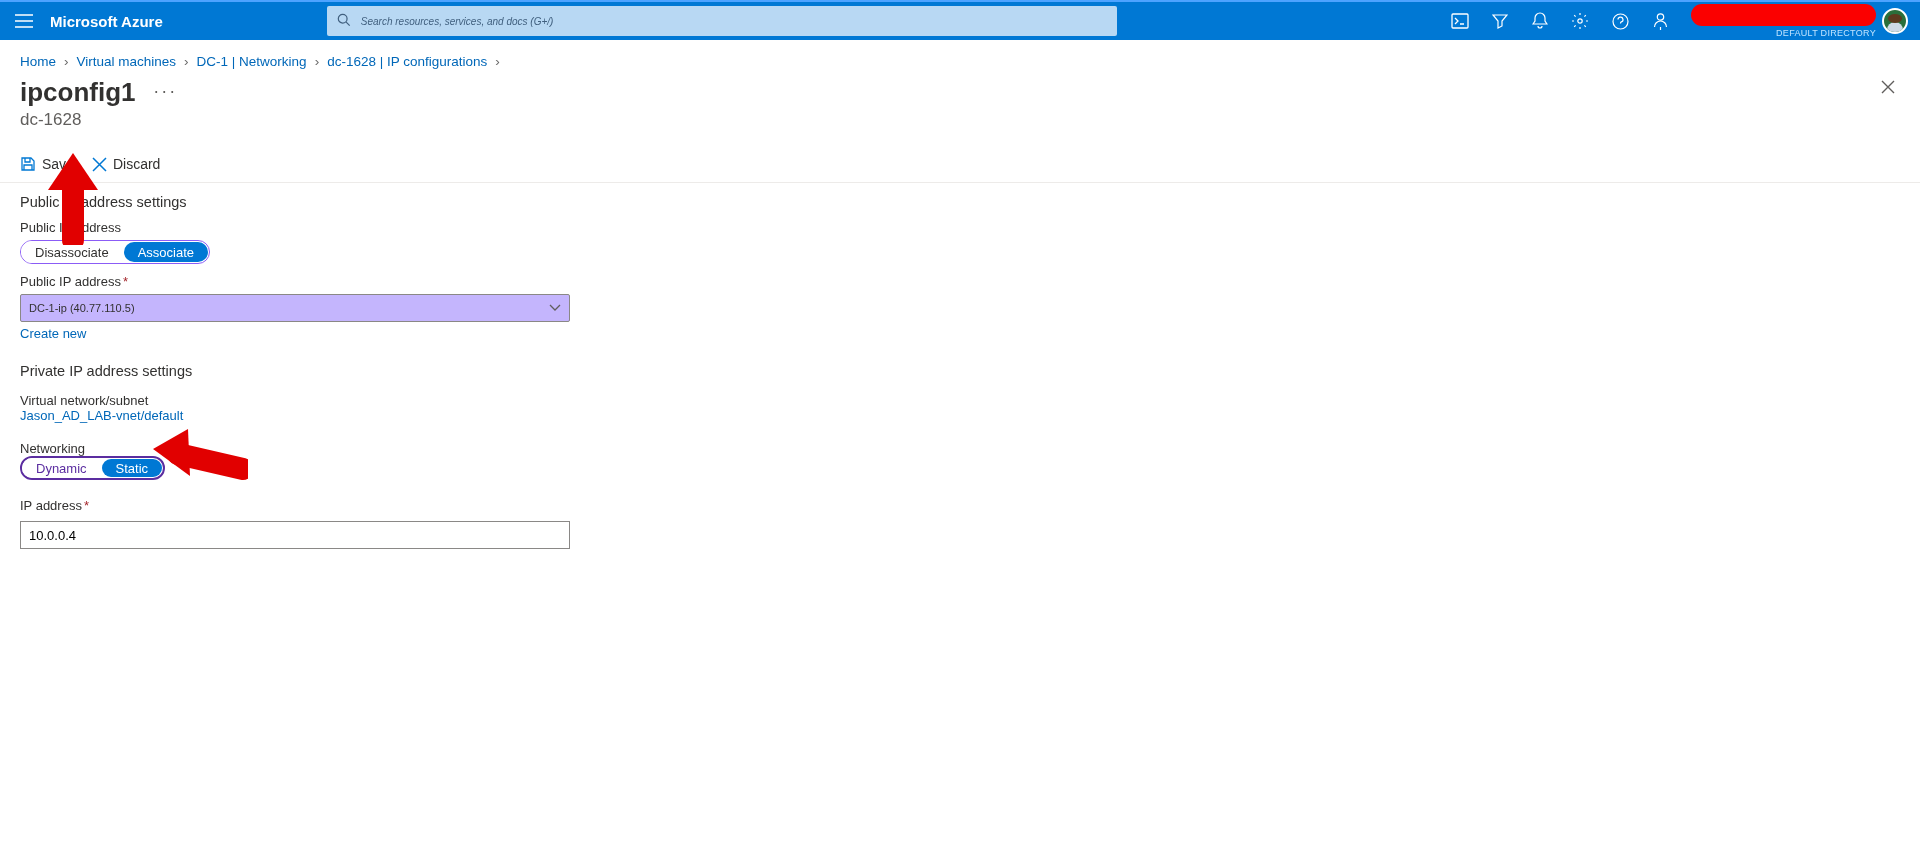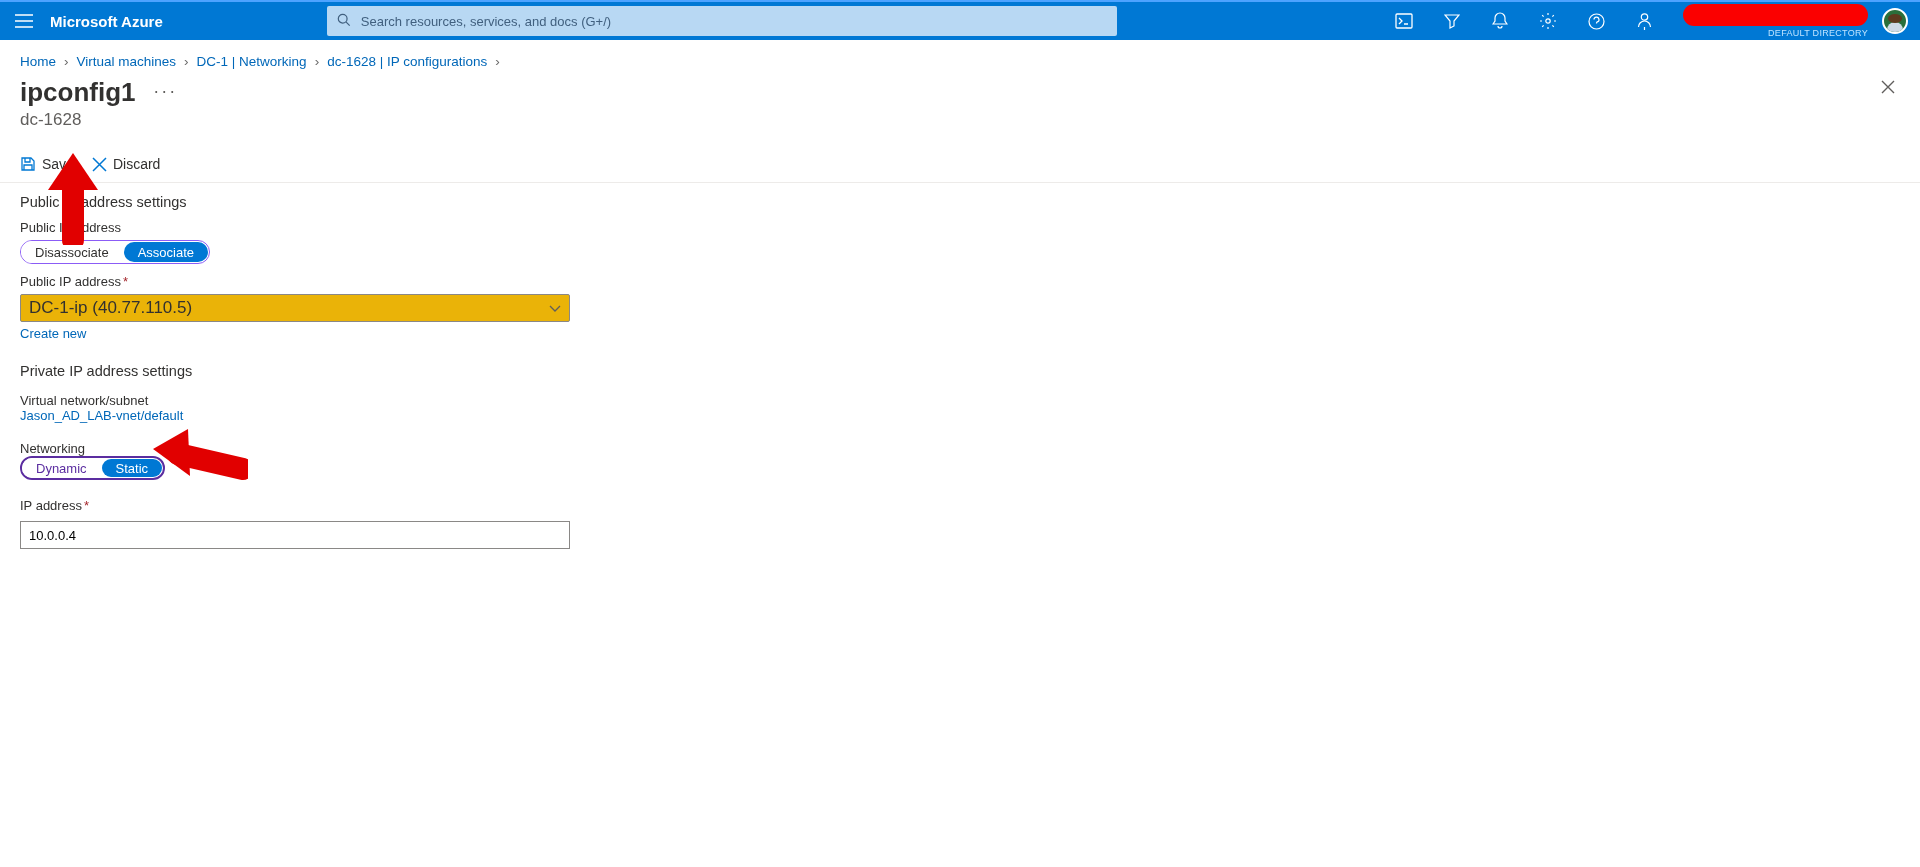--- a/index.html
+++ b/index.html
@@ -4,23 +4,23 @@
 <style>
   html,body{margin:0;padding:0;height:100%;font-family:"Segoe UI",Arial,sans-serif;font-size:13px;color:#323130;background:#fff}
   *{box-sizing:border-box}
 
   
   .topbar{height:40px;background:#0078d4;display:flex;align-items:center;color:#fff;padding:6px 12px;gap:14px;border-top:2px solid #4da3ff}
   .hamburger{cursor:pointer;display:flex;align-items:center;justify-content:center;width:24px;height:24px}
   .brand{font-weight:600;font-size:15px;white-space:nowrap}
   .searchwrap{flex:0 0 auto;width:790px;margin-left:150px}
   .searchbox{display:flex;align-items:center;height:30px;background:#b8d8f3;border-radius:2px;padding:0 10px;gap:8px;color:#40618a}
-  .searchbox input{flex:1;border:none;background:transparent;outline:none;font-size:13px;color:#41607f}
+  .searchbox input{flex:1;border:none;background:transparent;outline:none;font-size:10px;font-style:italic;color:#41607f}
   .searchbox input::placeholder{color:#41607f}
-  .topicons{margin-left:auto;display:flex;align-items:center;gap:10px}
+  .topicons{margin-left:auto;display:flex;align-items:center;gap:2px}
   .topicon{width:38px;height:40px;display:flex;align-items:center;justify-content:center;cursor:pointer}
   .redact{width:185px;height:22px;background:#fb0000;border-radius:11px;margin-left:6px}
   .dir-label{font-size:9px;letter-spacing:.3px;color:#bfe4ff;margin-top:2px;text-align:right}
   .account-block{display:flex;flex-direction:column;align-items:flex-end;justify-content:center;height:40px;margin-left:4px}
   .avatar{width:26px;height:26px;border-radius:50%;background:#2a6f3b;border:2px solid #fff;margin-left:4px;position:relative;overflow:hidden}
   .avatar::after{content:"";position:absolute;inset:4px 4px 9px 4px;border-radius:50%;background:#5d3a1f}
   .avatar::before{content:"";position:absolute;left:3px;right:3px;bottom:-2px;height:12px;border-radius:8px 8px 0 0;background:#cfd9e6}
 
   
   .crumbs{display:flex;align-items:center;gap:8px;padding:14px 20px 6px 20px;font-size:13.5px}
@@ -47,21 +47,21 @@
   .field-label{font-size:13px;color:#323130;margin:10px 0 5px 0}
   .req{color:#a4262c;margin-left:2px}
 
   .pill-toggle{display:inline-flex;border:1px solid #8b5cf6;border-radius:14px;overflow:hidden;height:24px}
   .pill-toggle .seg{padding:0 14px;display:flex;align-items:center;font-size:13px;background:#fff;color:#323130;cursor:pointer}
   .pill-toggle .seg.active{background:#0078d4;color:#fff;border-radius:12px;margin:1px}
   .pill-toggle.purple{border:2px solid #5b2da0}
   .pill-toggle.purple .seg{color:#5b2da0}
   .pill-toggle.purple .seg.active{background:#0078d4;color:#fff}
 
-  .select{width:550px;height:28px;border:1px solid #8a8886;border-radius:2px;display:flex;align-items:center;justify-content:space-between;padding:0 8px;font-size:17px;cursor:pointer;background:#eab308;margin-top:3px}
+  .select{width:550px;height:28px;border:1px solid #8a8886;border-radius:2px;display:flex;align-items:center;justify-content:space-between;padding:0 8px;font-size:11px;cursor:pointer;background:#c4b5fd;margin-top:3px}
   .textin{width:550px;height:28px;border:1px solid #8a8886;border-radius:0;padding:3px 8px;font-size:13px;outline:none;margin-top:3px}
   .link{color:#0067b8;text-decoration:none;cursor:pointer;font-size:13px}
   .subhead{font-size:14.5px;margin-top:22px}
   .small-label{font-size:13px;color:#323130;margin-top:14px}
 
   
   .arrow{position:absolute;pointer-events:none}
   .arrow svg{display:block}
 
 </style>

